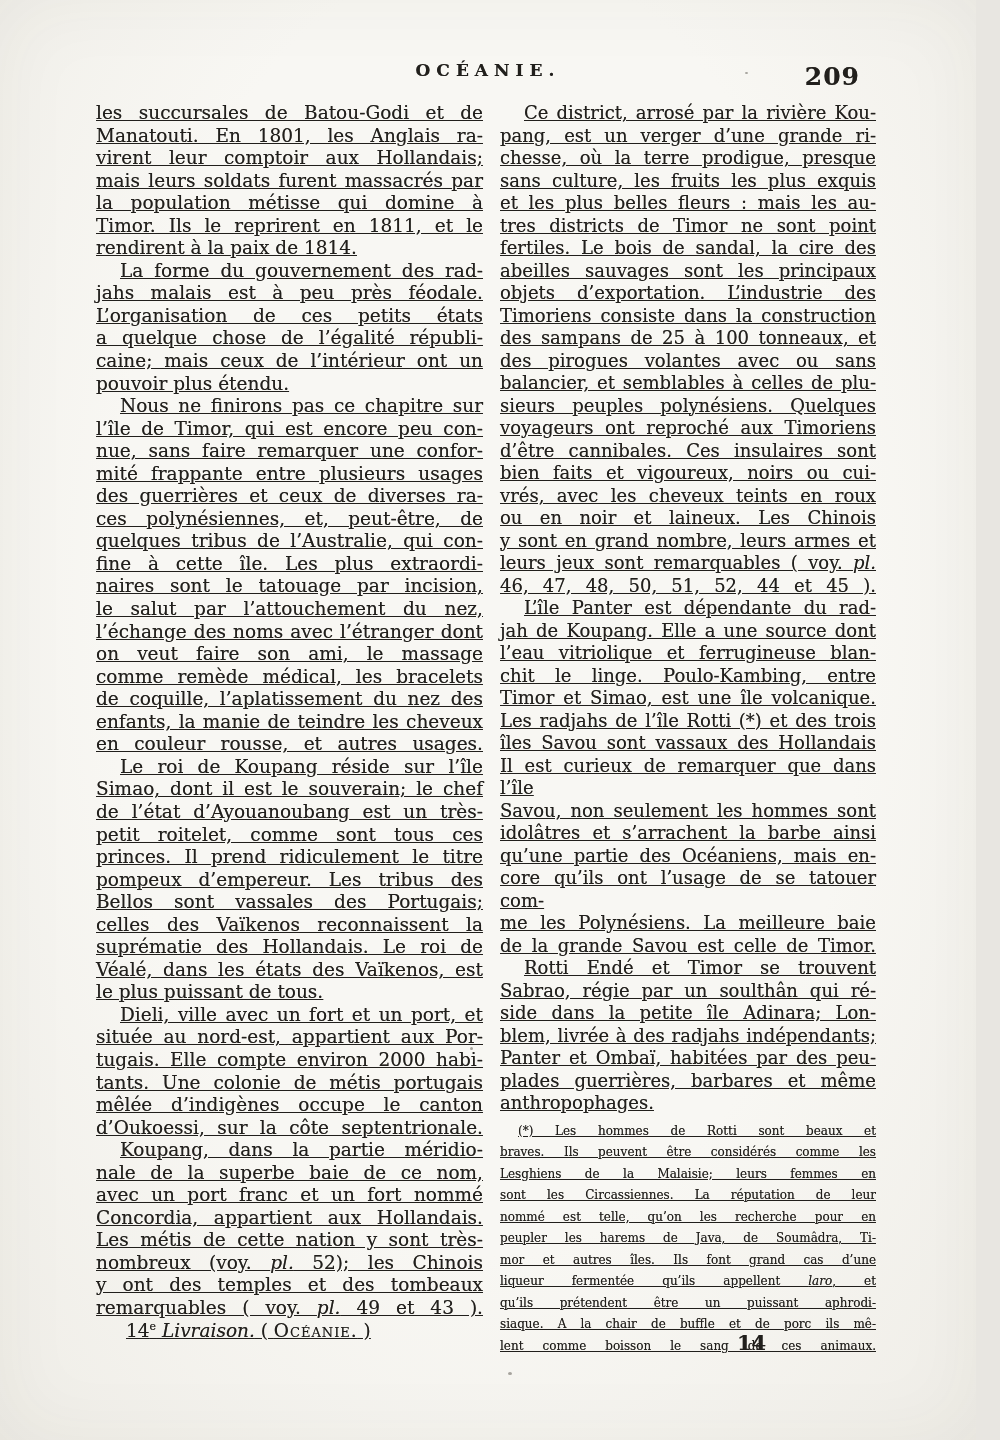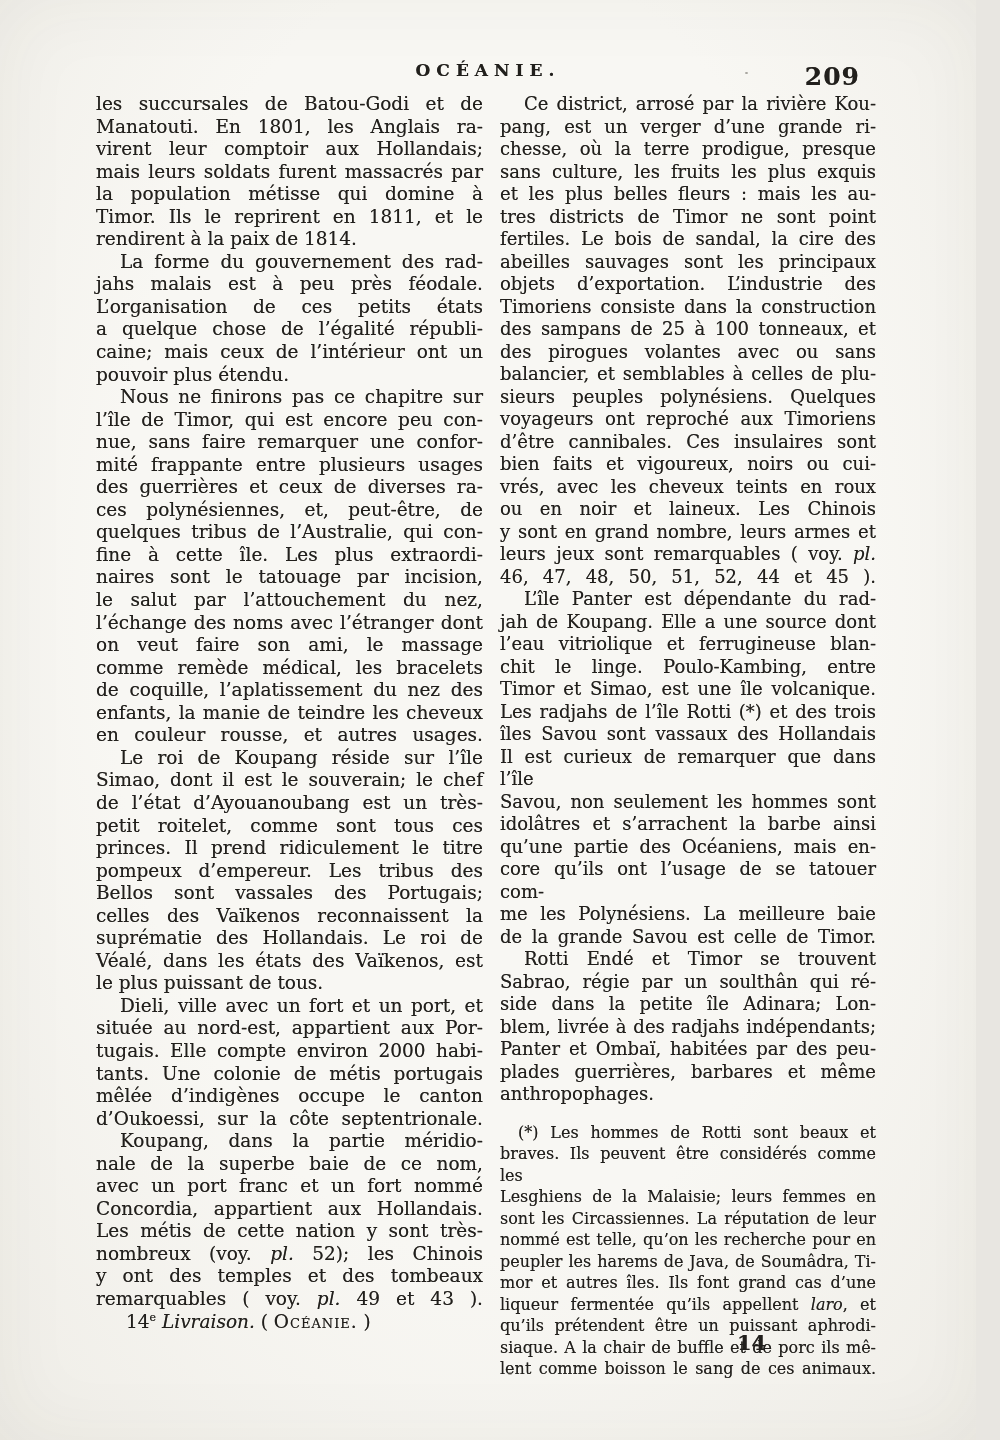--- a/index.html
+++ b/index.html
@@ -12,27 +12,27 @@
     box-shadow: inset 0 0 80px rgba(60,55,45,0.05);
   }
   .running-header {
     position:absolute; top:60px; left:0; width:100%;
     text-align:center; font-size:17px; font-weight:700; letter-spacing:6px;
   }
   .pagenum {
     position:absolute; top:62px; right:116px;
     font-size:25px; font-weight:700; letter-spacing:1px;
   }
-  .col { position:absolute; top:93px; }
+  .col { position:absolute; top:102px;text-decoration:underline; }
   .col-left  { left:96px;  width:387px; font-size:18.5px; line-height:22.55px; }
   .col-right { left:500px; width:376px; font-size:18px;   line-height:22.5px;  }
   .ln { text-align:justify; text-align-last:justify; }
   .ln.end { text-align-last:left; }
   .ln.in { text-indent:24px; }
-  .footnote { margin-top:16px; font-size:16px; line-height:21.5px; }
+  .footnote { margin-top:6px; font-size:12px; line-height:21.5px; }
   .footnote .ln.in { text-indent:18px; }
   .footer-line { padding-left:30px; font-size:18.5px; white-space:nowrap; }
   .footer-line sup, .ln sup { font-size:11px; vertical-align:super; line-height:0; }
   .sc { font-variant:small-caps; letter-spacing:1px; }
   i { font-style:italic; }
   .sheet-num { position:absolute; left:737px; top:1330px; font-size:21px; font-weight:700; }
   .speck { position:absolute; background:#55514a; border-radius:50%; opacity:.5; }
 </style>
 </head>
 <body>

